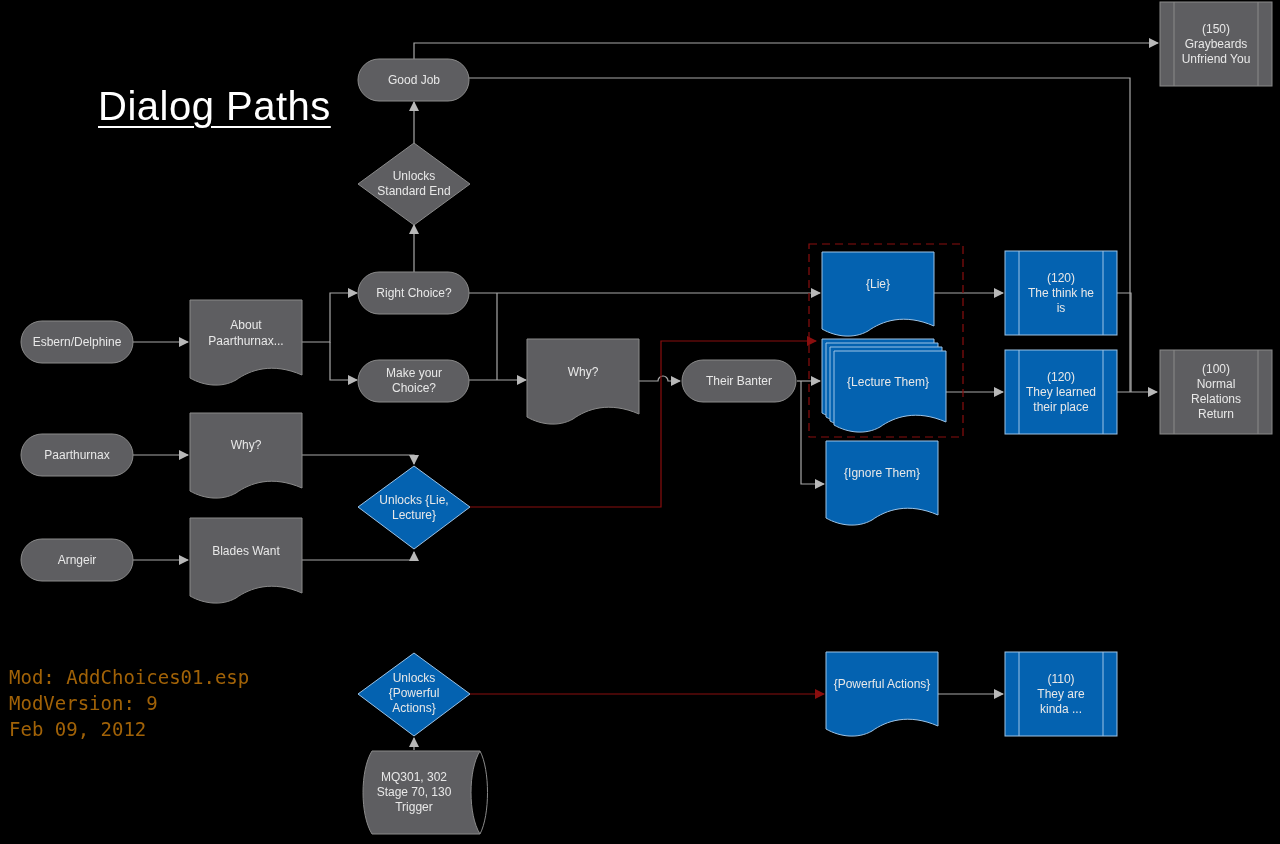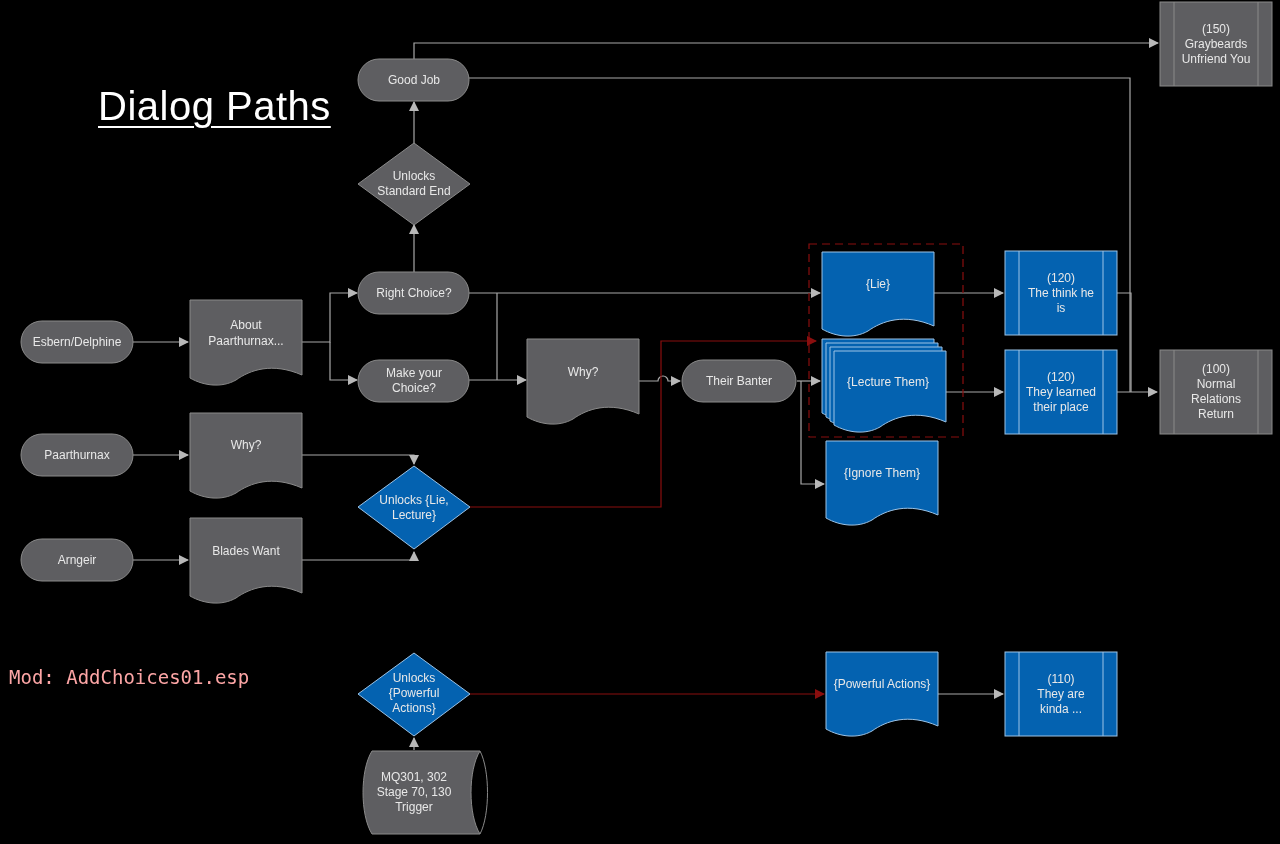--- a/index.html
+++ b/index.html
@@ -5,37 +5,39 @@
     html, body { margin: 0; padding: 0; background: #000; }
     body { width: 1280px; height: 844px; overflow: hidden; position: relative; font-family: "Liberation Sans", sans-serif; }
     #diagram { position: absolute; left: 0; top: 0; }
     .title {
       position: absolute; left: 50px; top: 84px; font-size: 40px; color: #fff;
       text-decoration: underline; text-underline-offset: 6px; text-decoration-thickness: 2px;
       font-family: "Liberation Sans", sans-serif; letter-spacing: 0.5px; margin-left: 48px;
     }
     .meta {
       position: absolute; left: 9px; top: 664px; font-family: "DejaVu Sans Mono", monospace;
-      color: #fca5a5; font-size: 19px; line-height: 26px;
+      color: #a16207; font-size: 19px; line-height: 26px;
     }
     .meta div { white-space: pre; }
     svg text { font-family: "Liberation Sans", sans-serif; font-size: 12px; fill: #e8e8e8; text-anchor: middle; }
     .gray-shape { fill: #5e5e61; stroke: #8a8a8a; stroke-width: 1; }
     .blue-shape { fill: #0462b0; stroke: #9cc3e6; stroke-width: 1; }
     .conn { stroke: #a8a8a8; stroke-width: 1.2; fill: none; }
     .conn-red { stroke: #8a0e0e; stroke-width: 1.2; fill: none; }
     .group-box { stroke: #8a0e0e; stroke-width: 1.2; fill: none; stroke-dasharray: 8 5; }
   </style>
 </head>
 <body>
 
 <div class="title">Dialog Paths</div>
 
 <div class="meta">
   <div>Mod: AddChoices01.esp</div>
+  <div>ModVersion: 9</div>
+  <div>Feb 09, 2012</div>
 </div>
 
 <svg id="diagram" width="1280" height="844" viewBox="0 0 1280 844">
   <defs>
     <marker id="arr" markerWidth="10" markerHeight="10" refX="9" refY="5" orient="auto" markerUnits="userSpaceOnUse">
       <path d="M0,0 L10,5 L0,10 z" fill="#b8b8b8"></path>
     </marker>
     <marker id="arr-red" markerWidth="10" markerHeight="10" refX="9" refY="5" orient="auto" markerUnits="userSpaceOnUse">
       <path d="M0,0 L10,5 L0,10 z" fill="#8a0e0e"></path>
     </marker>

